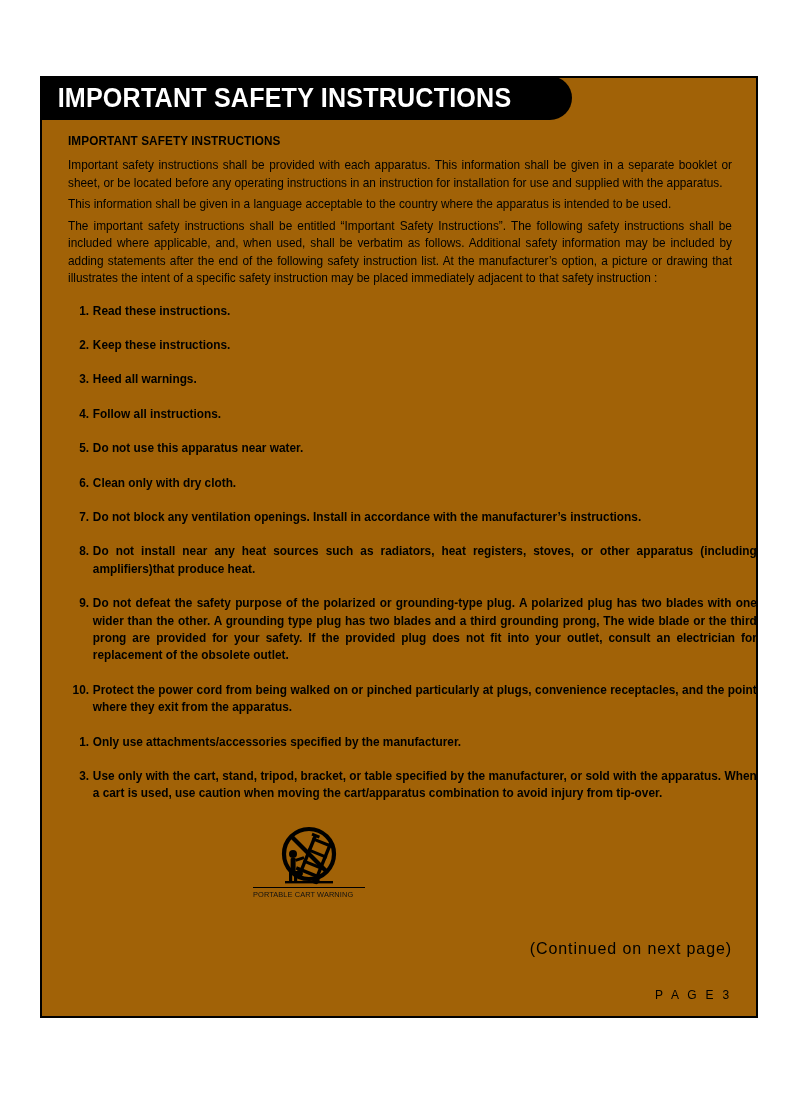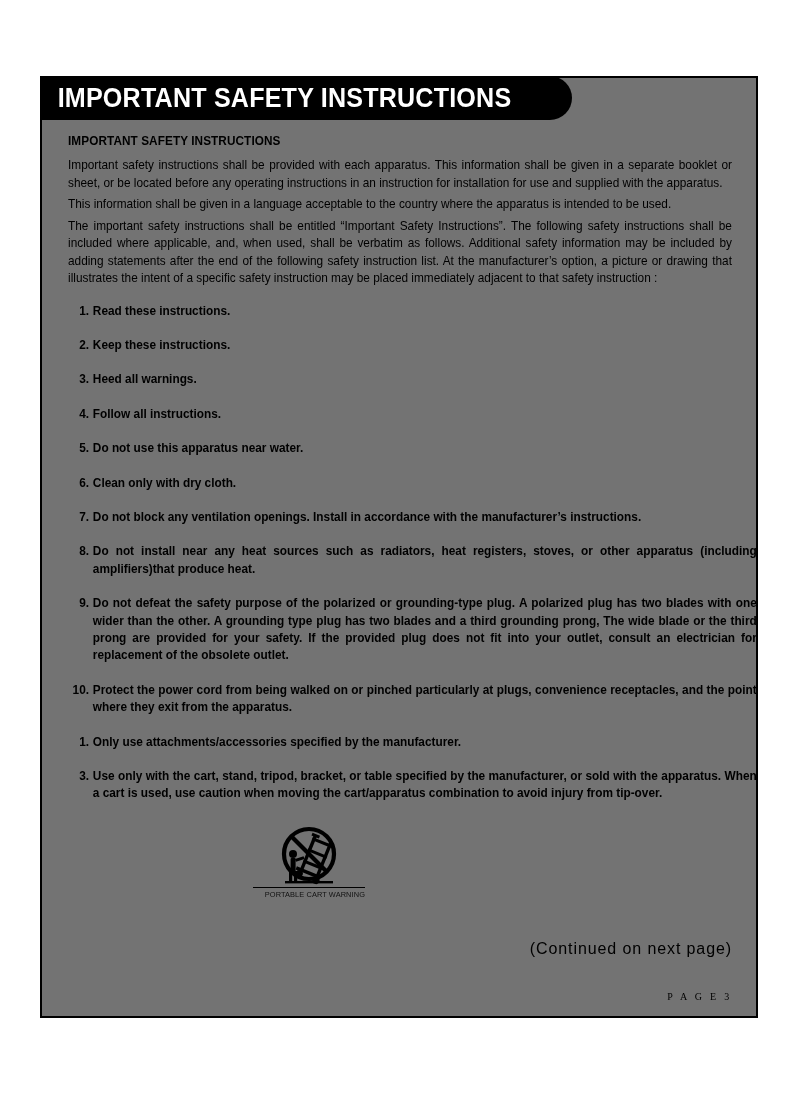--- a/index.html
+++ b/index.html
@@ -16,21 +16,21 @@
   }
 
   .page-frame {
     position: absolute;
     left: 40px;
     top: 76px;
     width: 718px;
     height: 942px;
     border: 2px solid #000000;
     box-sizing: border-box;
-    background: #737373;
+    background: #a16207;
   }
 
   
   .banner {
     position: absolute;
     left: -2px;
     top: -2px;
     width: 532px;
     height: 44px;
     background: #000000;
@@ -111,21 +111,21 @@
     text-align: right;
     font-weight: bold;
   }
 
   
   .cart-warning {
     position: absolute;
     left: 211px;
     top: 748px;
     width: 112px;
-    text-align: right;
+    text-align: left;
   }
   .cart-symbol {
     width: 84px;
     height: 60px;
     margin: 0 auto;
     display: block;
   }
   .cart-rule {
     width: 112px;
     height: 1px;
@@ -148,22 +148,22 @@
     font-family: "Liberation Sans Narrow", "Liberation Sans", sans-serif;
     font-size: 16px;
     letter-spacing: 0.9px;
     color: #000000;
     white-space: nowrap;
   }
   .page-number {
     position: absolute;
     right: 24px;
     bottom: 14px;
-    font-family: Liberation Serif, serif;
-    font-size: 10px;
+    font-family: Liberation Sans, sans-serif;
+    font-size: 12px;
     letter-spacing: 2.8px;
     white-space: nowrap;
   }
 </style>
 </head>
 <body>
 
 <div class="page-frame">
 
   <div class="banner">

